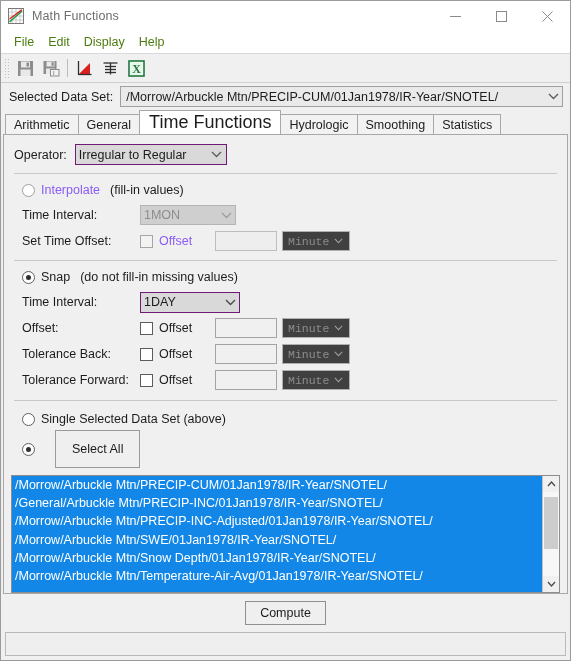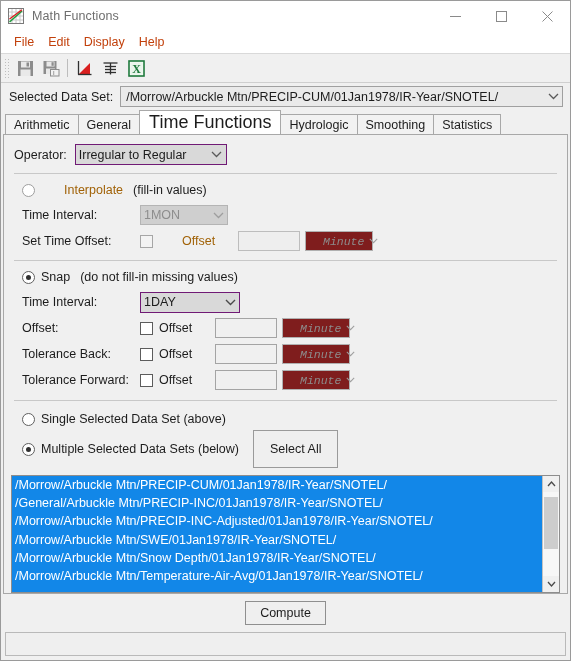--- a/index.html
+++ b/index.html
@@ -53,21 +53,21 @@
   .menubar {
     height: 22px; flex: 0 0 22px;
     background: #ffffff;
     display: flex; align-items: center;
     padding-left: 6px;
     border-bottom: 1px solid #d9d9d9;
   }
   .menu-item {
     padding: 2px 7px;
     font-size: 12.5px;
-    color: #c2410c;
+    color: #4d7c0f;
   }
 
   
   .toolbar {
     height: 28px; flex: 0 0 28px;
     background: #f0f0f0;
     display: flex; align-items: center;
     border-bottom: 1px solid #cfcfcf;
   }
   .grip {
@@ -196,21 +196,21 @@
     position: relative;
   }
   .radio.dis { border-color: #9e9e9e; }
   .radio.on::after {
     content: ""; position: absolute;
     left: 3px; top: 3px; width: 5px; height: 5px;
     border-radius: 50%; background: #303030;
   }
   .radio-label { margin-right: 10px; }
   .radio-sub { color: #1c1c1c; }
-  .dis-text { color: #a16207; margin-left: 23px; }
+  .dis-text { color: #8b5cf6; }
 
   .field-row {
     display: flex; align-items: center;
     height: 26px;
     padding-left: 18px;
   }
   .fl { width: 118px; flex: 0 0 118px; }
   .cb {
     width: 13px; height: 13px; box-sizing: border-box;
     border: 1px solid #5c5c5c; background: #ffffff;
@@ -223,27 +223,26 @@
     width: 62px; height: 20px; flex: 0 0 62px;
     border: 1px solid #a4a4a4;
     background: #f0f0f0;
     margin-right: 5px;
   }
   .txtbox.dis { border-color: #bdbdbd; background: #eeeeee; }
   .unit-combo {
     box-sizing: border-box;
     width: 68px; height: 20px; flex: 0 0 68px;
     border: 1px solid #b0b0b0;
-    background: #7f1d1d;
+    background: #404040;
     color: #8d8d8d;
     display: flex; align-items: center;
-    padding-left: 17px;
+    padding-left: 5px;
     font-family: "Liberation Mono", monospace;
     font-size: 11.5px;
-    font-style: italic;
   }
 
   
   .sel-area {
     padding-top: 4px;
     display: flex; flex-direction: column;
     flex: 1 1 auto;
     min-height: 0;
   }
   .sel-row2 {
@@ -460,21 +459,21 @@
     <div class="hr"></div>
 
     <div class="sect">
       <div class="radio-row">
         <span class="radio dis"></span>
         <span class="radio-label dis-text">Interpolate</span>
         <span class="radio-sub">(fill-in values)</span>
       </div>
       <div class="field-row">
         <span class="fl">Time Interval:</span>
-        <div class="combo dis" style="width:88px;height:20px">
+        <div class="combo dis" style="width:96px;height:20px">
           <span class="val">1MON</span>
           <span class="chev">
             <svg width="11" height="7" viewBox="0 0 11 7">
                 <polyline points="1,1 5.5,5.5 10,1" fill="none" stroke="#9e9e9e" stroke-width="1.3"></polyline>
               </svg>
           </span>
         </div>
       </div>
       <div class="field-row">
         <span class="fl">Set Time Offset:</span>
@@ -558,21 +557,20 @@
     </div>
     <div class="hr" style="margin-top:7px"></div>
 
     <div class="sel-area">
       <div class="radio-row" style="padding-top:7px;padding-bottom:2px">
         <span class="radio"></span>
         <span>Single Selected Data Set (above)</span>
       </div>
       <div class="sel-row2">
         <span class="radio on"></span>
-        <span>Multiple Selected Data Sets (below)</span>
         <div class="select-all">Select All</div>
       </div>
 
       <div class="listbox">
         <div class="list-items">
           <div class="list-item">/Morrow/Arbuckle Mtn/PRECIP-CUM/01Jan1978/IR-Year/SNOTEL/</div>
           <div class="list-item">/General/Arbuckle Mtn/PRECIP-INC/01Jan1978/IR-Year/SNOTEL/</div>
           <div class="list-item">/Morrow/Arbuckle Mtn/PRECIP-INC-Adjusted/01Jan1978/IR-Year/SNOTEL/</div>
           <div class="list-item">/Morrow/Arbuckle Mtn/SWE/01Jan1978/IR-Year/SNOTEL/</div>
           <div class="list-item">/Morrow/Arbuckle Mtn/Snow Depth/01Jan1978/IR-Year/SNOTEL/</div>

